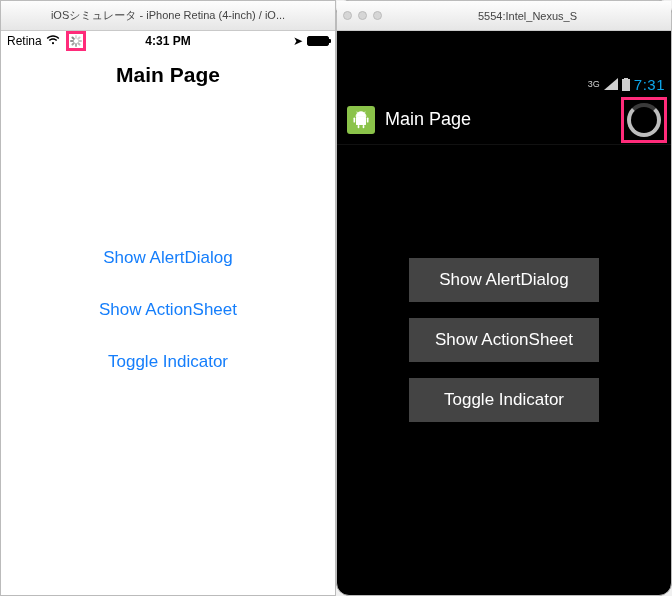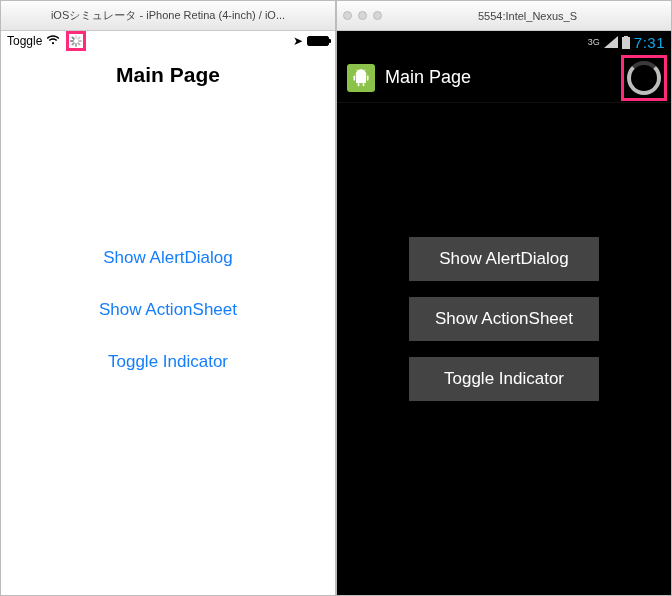--- a/index.html
+++ b/index.html
@@ -104,30 +104,31 @@
     gap: 32px;
     padding-bottom: 80px;
   }
   .ios-link {
     color: #157efb;
     font-size: 17px;
     background: none; border: none; cursor: pointer;
   }
 
   
-  .android { background: #000; color: #fff; }
+  .android { background: #000; color: #fff; border-radius: 13px; }
   .android-status {
     height: 22px;
     display: flex;
     justify-content: flex-end;
     align-items: center;
     gap: 4px;
     padding: 0 6px;
     font-size: 13px;
     color: #cfcfcf;
+    margin-top: 42px;
   }
   .android-status .clock { color: #0ea5e9; font-size: 15px; letter-spacing: .5px; }
   .sig3g { font-size: 9px; color: #cfcfcf; line-height: 9px; }
   .android-status svg { display:block; }
   .android-actionbar {
     background: #000;
     height: 50px;
     display: flex;
     align-items: center;
     padding: 0 10px;
@@ -176,39 +177,40 @@
 </head>
 <body>
 
 <div class="panel">
   <div class="titlebar">
     <span class="title-text">iOSシミュレータ - iPhone Retina (4-inch) / iO...</span>
   </div>
 
   <div class="ios-status">
     <div class="left">
-      <span>Toggle</span>
+      <span>Retina</span>
       <span class="wifi-icon">
         <svg viewBox="0 0 20 16">
             <path d="M10 14a1.5 1.5 0 100-3 1.5 1.5 0 000 3zM4 8c3.3-3.3 8.7-3.3 12 0l-1.5 1.5c-2.5-2.5-6.5-2.5-9 0L4 8zM1 5c5-5 13-5 18 0l-1.5 1.5c-4.1-4.1-10.9-4.1-15 0L1 5z" fill="#000"></path>
           </svg>
       </span>
       <div class="ios-spinner-highlight">
         <div class="ios-spinner">
           <span></span>
             <span></span>
             <span></span>
             <span></span>
             <span></span>
             <span></span>
             <span></span>
             <span></span>
         </div>
       </div>
     </div>
+    <div class="center">4:31 PM</div>
     <div class="right">
       <span class="loc-icon">➤</span>
       <div class="battery">
           <div class="fill"></div>
         </div>
     </div>
   </div>
 
   <div class="ios-navbar">
     <h1>Main Page</h1>

